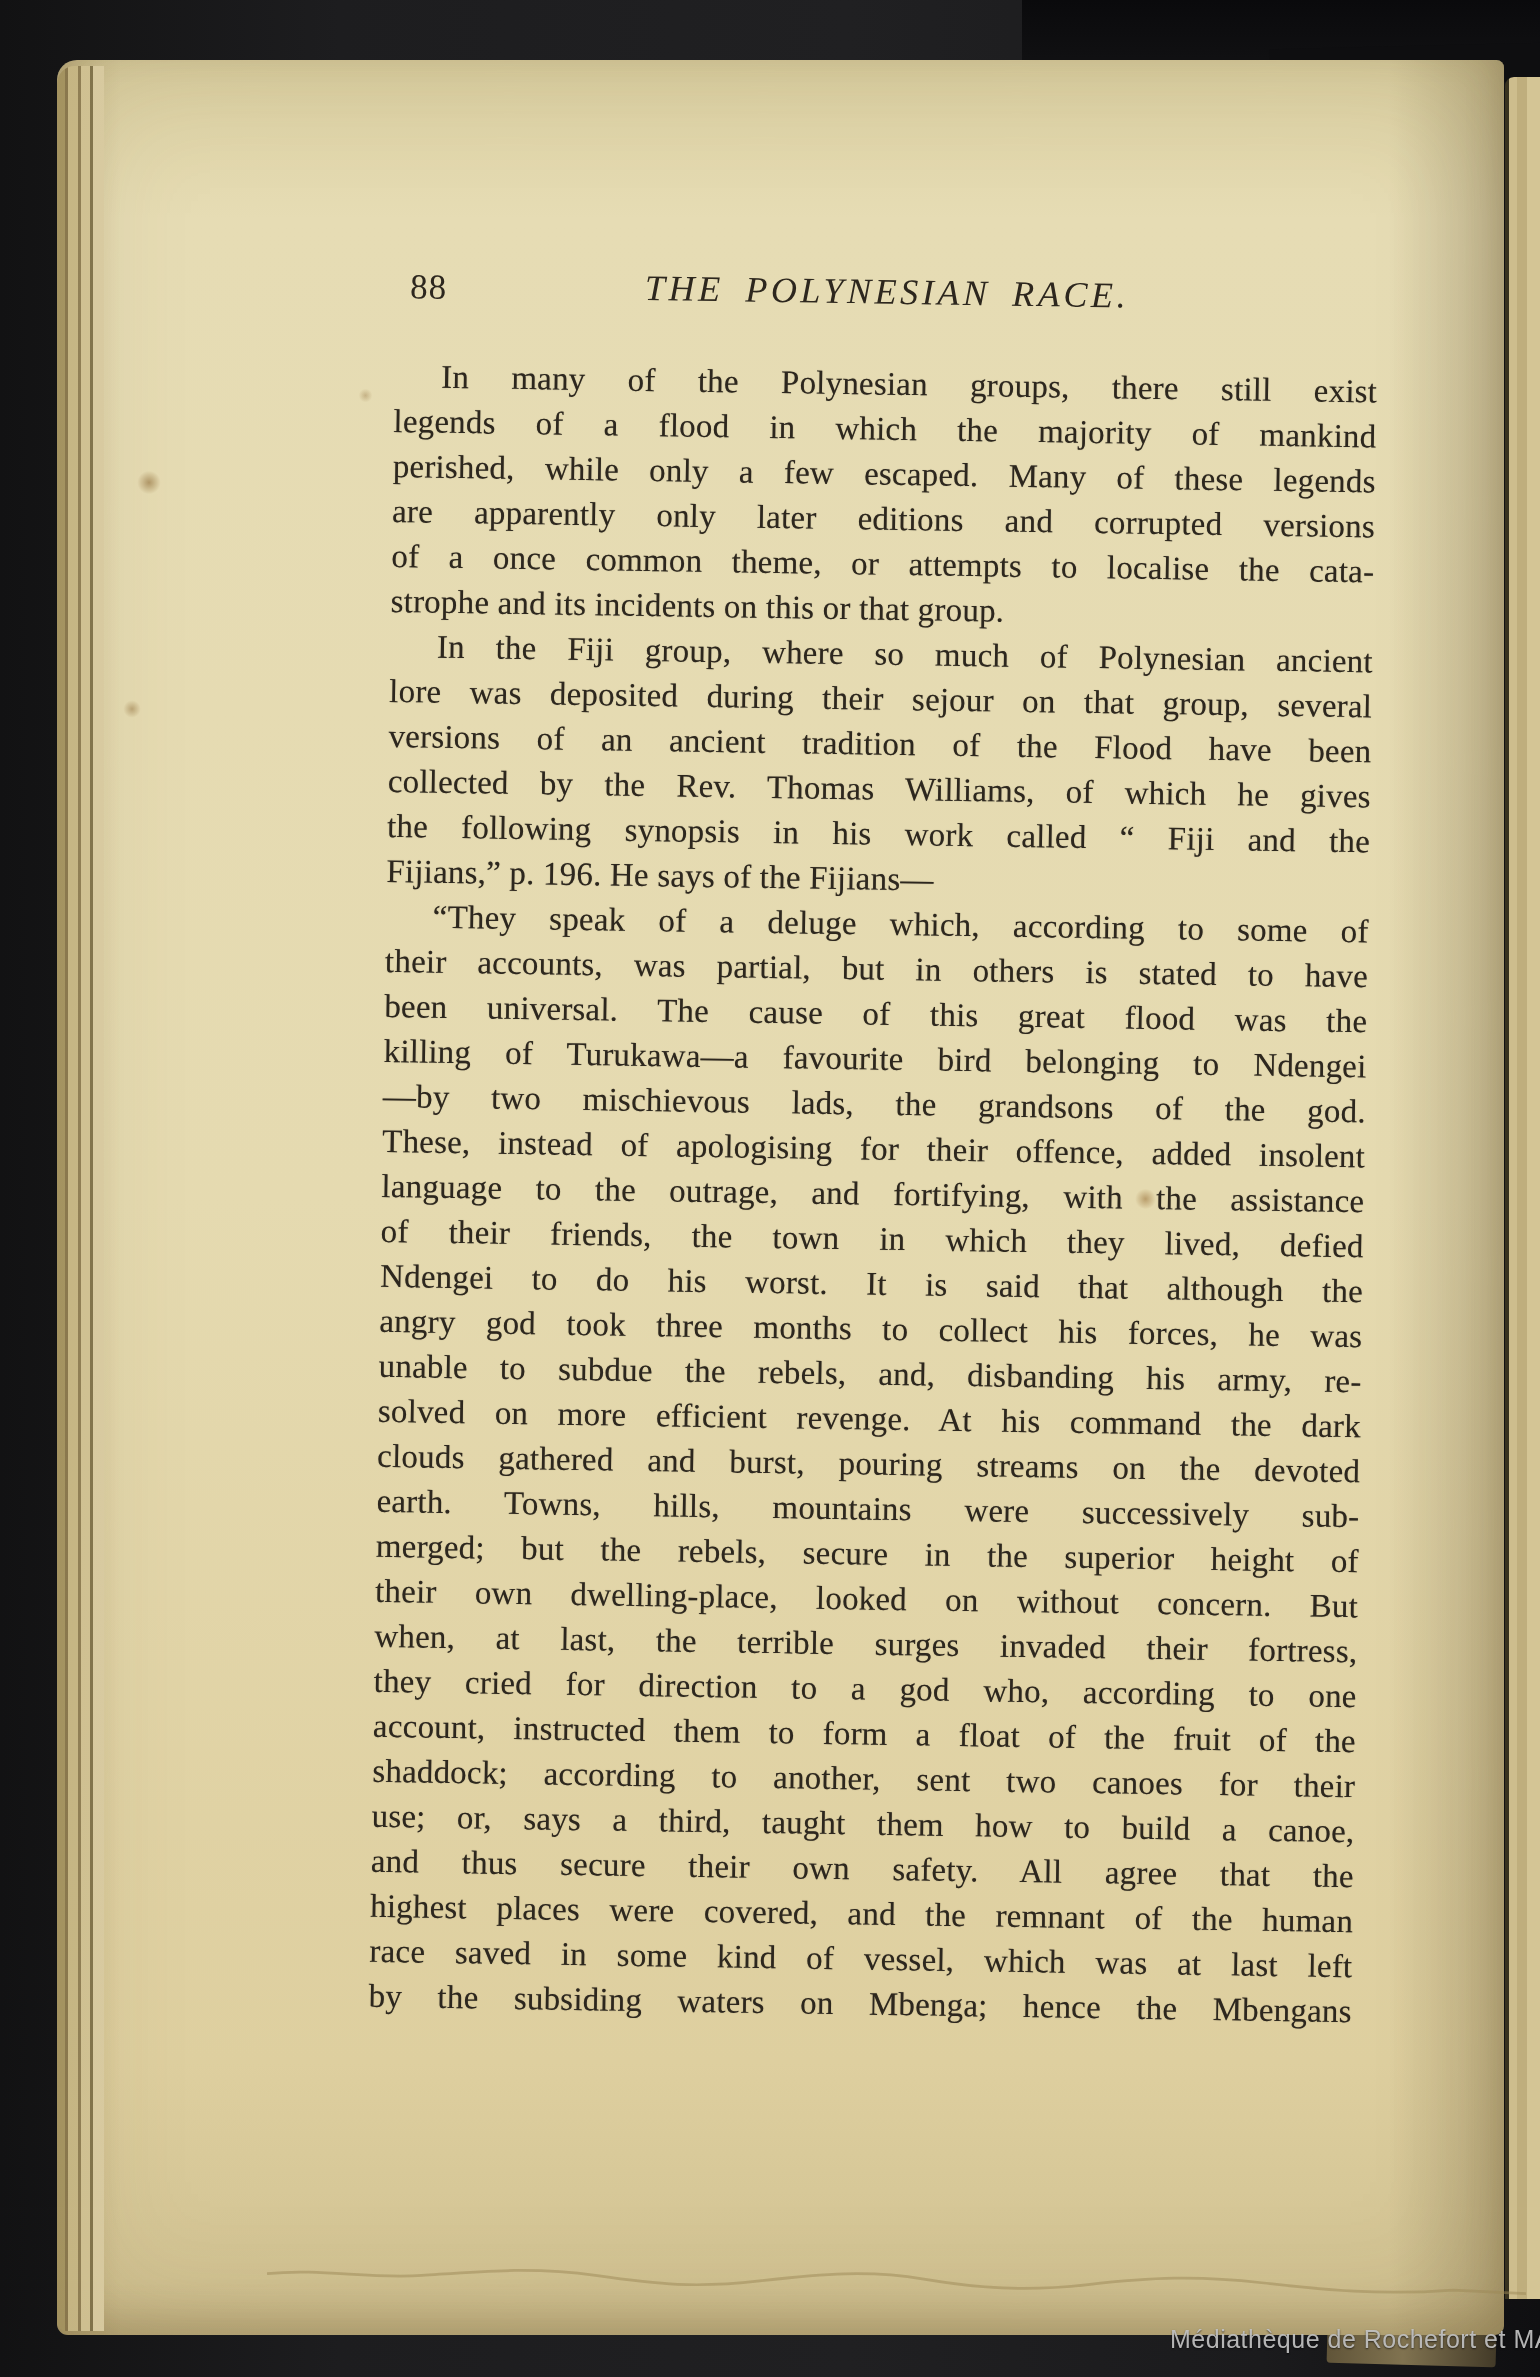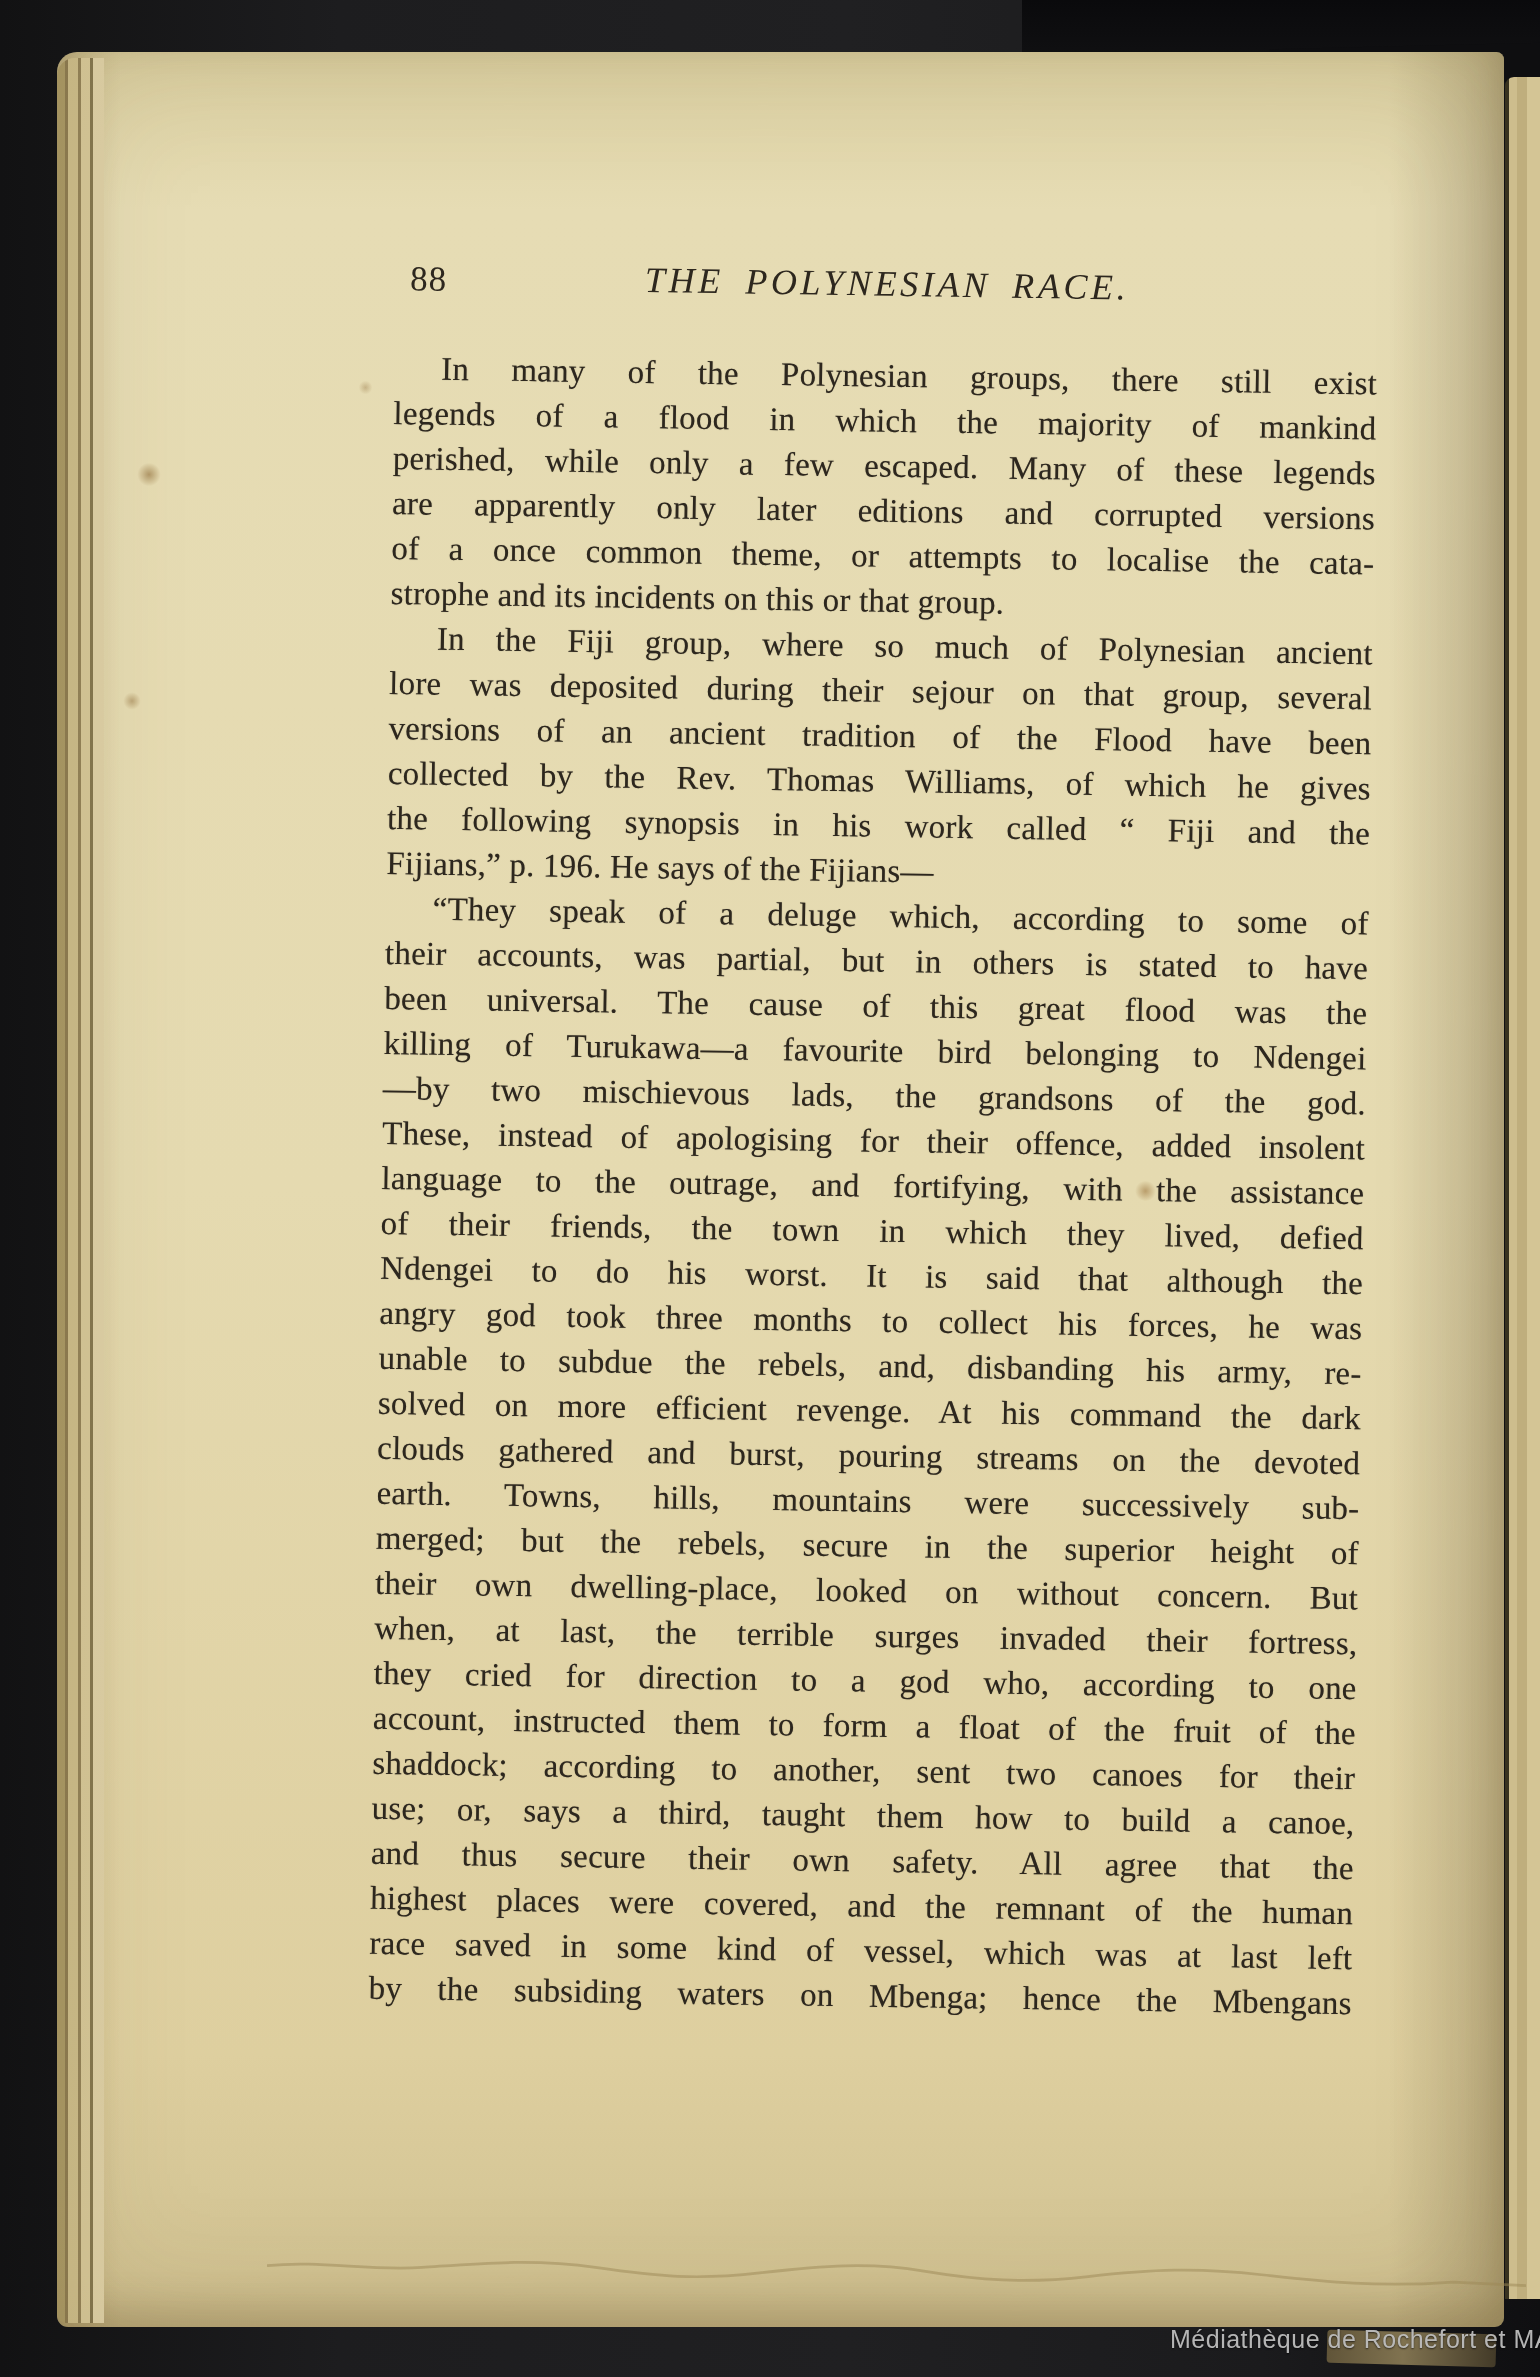--- a/index.html
+++ b/index.html
@@ -26,21 +26,21 @@
     border-top-left-radius:9px;
   }
   
   .bottom-leaf{
     position:absolute;left:1327px;top:2332px;width:169px;height:33px;
     background:linear-gradient(90deg,#6d5f3e,#93835a 45%,#4c422c);
     transform:rotate(1.6deg);border-radius:3.6px;opacity:.85;
   }
   
   .page{
-    position:absolute;left:57px;top:52px;width:1447px;height:2275px;
+    position:absolute;left:57px;top:60px;width:1447px;height:2275px;
     background:
       linear-gradient(90deg,rgba(120,95,45,.20) 0,rgba(120,95,45,0) 64px),
       linear-gradient(90deg,rgba(0,0,0,0) 92%,rgba(90,75,40,.25) 100%),
       linear-gradient(180deg,#ddd2a4 0%,#e6dcb4 7%,#e5dab0 50%,#decf9f 88%,#cfc090 100%);
     border-radius:20px 7.3px 9px 11px;
     box-shadow:inset 0 0 128px rgba(110,85,40,.22), inset 0 -16.4px 36px rgba(95,75,35,.25);
   }
   
   .deckle{
     position:absolute;left:0;top:5.5px;bottom:3.6px;width:47px;

